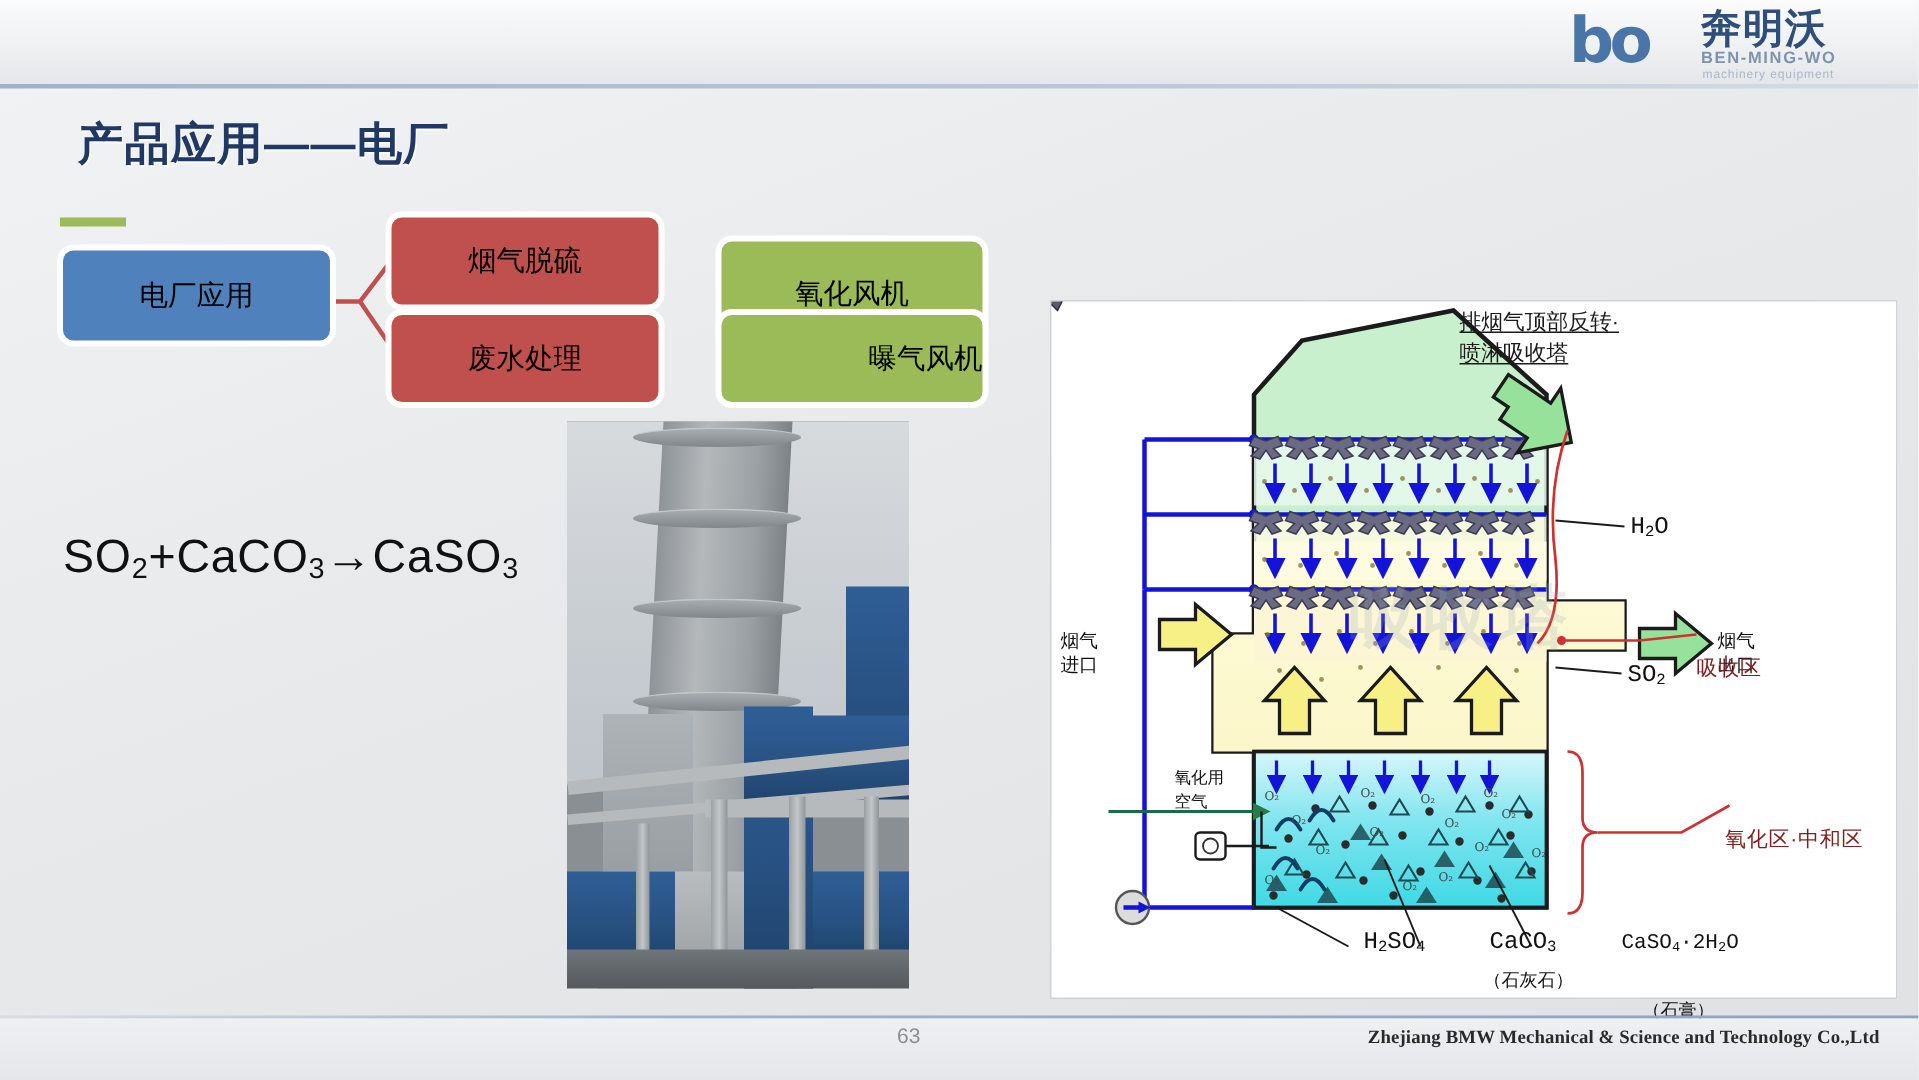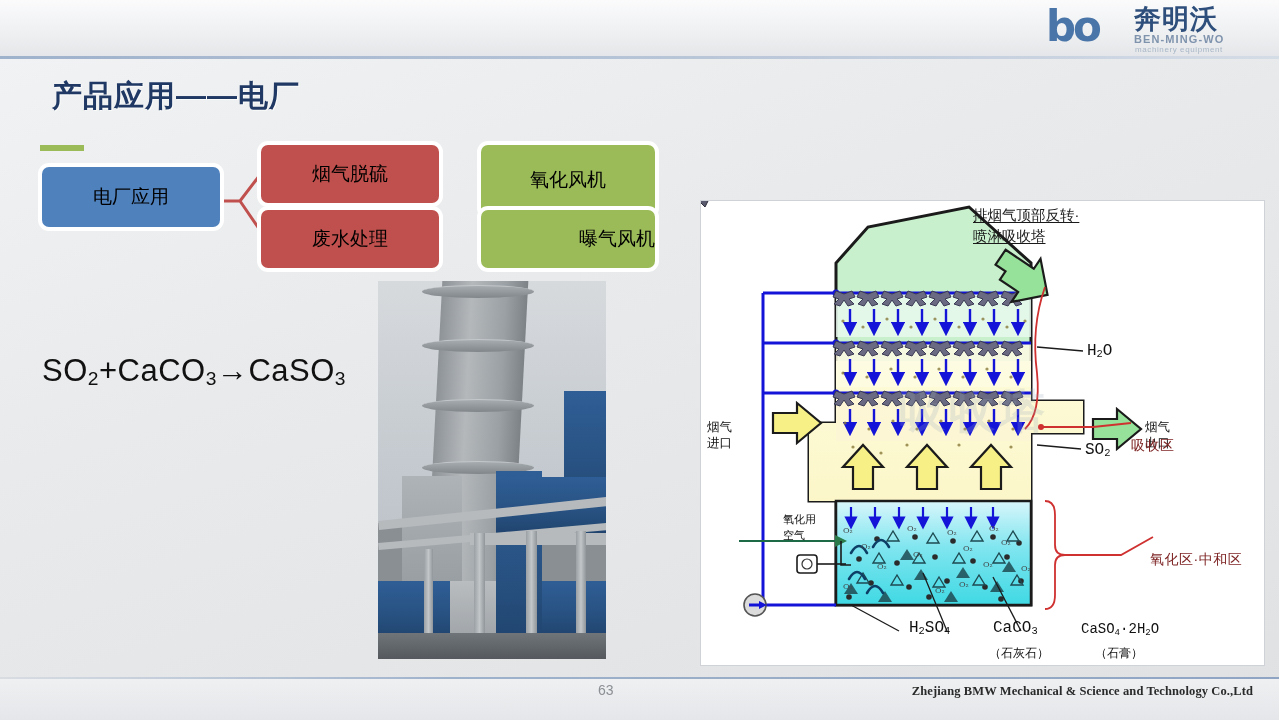--- a/index.html
+++ b/index.html
@@ -58,21 +58,21 @@
     color: #000; font-size: 19px;
     box-shadow: 0 0 0 4px #ffffff;
   }
   .fbox.blue  { background: #4f81bd; }
   .fbox.red   { background: #c0504d; }
   .fbox.green { background: #9bbb59; }
 
   .box-power  { left: 2px;   top: 22px; width: 178px; height: 60px; }
   .box-fgd    { left: 221px; top: 0px;  width: 178px; height: 58px; }
   .box-waste  { left: 221px; top: 65px; width: 178px; height: 58px; }
-  .box-oxi    { left: 441px; top: 0px;  width: 174px; height: 70px; }
+  .box-oxi    { left: 441px; top: 16px;  width: 174px; height: 70px; }
   .box-aer    { left: 441px; top: 65px; width: 174px; height: 58px; justify-content: flex-end; }
 
   .conn { position: absolute; }
   .conn-green-1 { left: 399px; top: 27px; width: 44px; height: 3px; background: #9bbb59; }
   .conn-green-2 { left: 399px; top: 92px; width: 44px; height: 3px; background: #9bbb59; }
 
   
   .equations {
     position: absolute; left: 42px; top: 350px;
     font-family: Liberation Sans, sans-serif;
@@ -556,19 +556,19 @@
   <div class="dg-label small" style="left:449px; top:327px;">氧化区·中和区</div>
 
   <div class="dg-chem" style="left:386px; top:141px;">H<sub>2</sub>O</div>
   <div class="dg-chem" style="left:384px; top:240px;">SO<sub>2</sub></div>
 
   <div class="dg-chem" style="left:208px; top:418px;">H<sub>2</sub>SO<sub>4</sub></div>
   <div class="dg-chem" style="left:292px; top:418px;">CaCO<sub>3</sub></div>
   <div class="dg-chem sm" style="left:380px; top:420px;">CaSO<sub>4</sub>·2H<sub>2</sub>O</div>
 
   <div class="dg-cn" style="left:288px; top:444px;">（石灰石）</div>
-  <div class="dg-cn" style="left:394px; top:444px;">（石膏）</div>
+  <div class="dg-cn" style="left:394px; top:464px;">（石膏）</div>
 </div>
 
 <div class="footer-rule"></div>
 <div class="footer-bg"></div>
 <div class="page-num">63</div>
 <div class="company">Zhejiang BMW Mechanical &amp; Science and Technology Co.,Ltd</div>
 
 </body></html>

